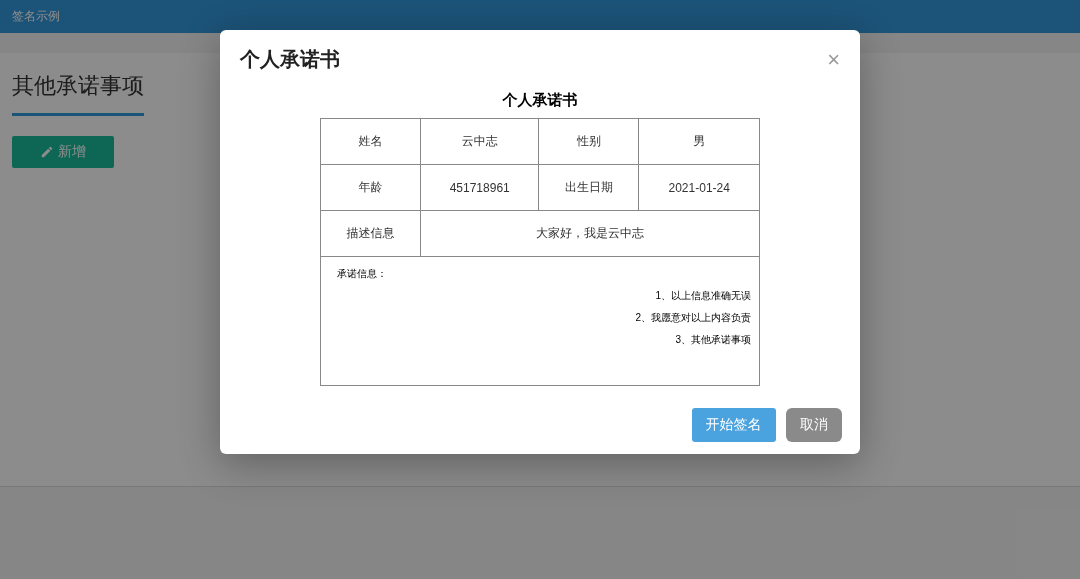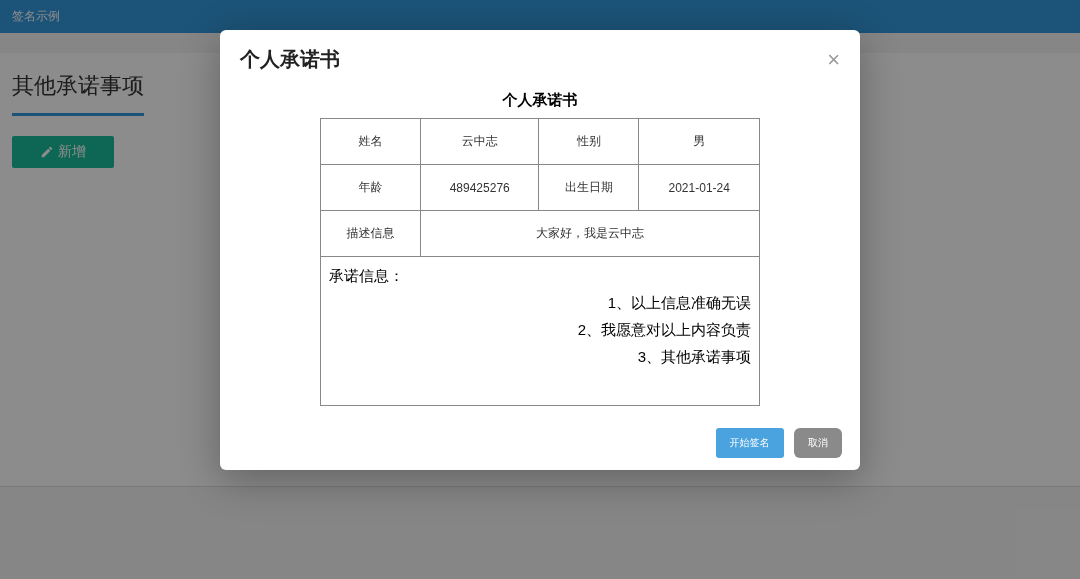--- a/index.html
+++ b/index.html
@@ -103,43 +103,43 @@
     table.info td {
       border: 1px solid #888;
       padding: 14px 8px;
       text-align: center;
       font-size: 12px;
       color: #333;
     }
     .commit-box {
       border: 1px solid #888;
       border-top: none;
-      padding: 10px 8px 30px 8px;
-      font-size: 15px;
+      padding: 10px 8px 30px 16px;
+      font-size: 10px;
     }
     .commit-box .ct { margin-bottom: 8px; }
     .commit-box ol {
       list-style: none;
       padding-left: 28px;
     }
     .commit-box li { margin: 8px 0; text-align: right; }
     .commit-box li::before {
       content: attr(data-idx) "、";
       display: inline-block;
       width: 30px;
     }
     .modal-footer {
       padding: 12px 18px;
       text-align: right;
       border-top: 0;
     }
     .btn {
       display: inline-block;
       padding: 8px 14px;
-      font-size: 10px;
+      font-size: 14px;
       color: #fff;
       border: none;
       cursor: pointer;
       border-radius: 3px;
       margin-left: 6px;
     }
     .btn-primary { background: #4aa3df; }
     .btn-secondary { background: #8a8a8a; border-radius: 6px; }
   </style>
 </head>
@@ -175,21 +175,21 @@
         <table class="info">
           <tbody>
               <tr>
             <td>姓名</td>
             <td>云中志</td>
             <td>性别</td>
             <td>男</td>
           </tr>
           <tr>
             <td>年龄</td>
-            <td>489425276</td>
+            <td>451718961</td>
             <td>出生日期</td>
             <td>2021-01-24</td>
           </tr>
           <tr>
             <td>描述信息</td>
             <td colspan="3">大家好，我是云中志</td>
           </tr>
         </tbody>
           </table>
         <div class="commit-box">

